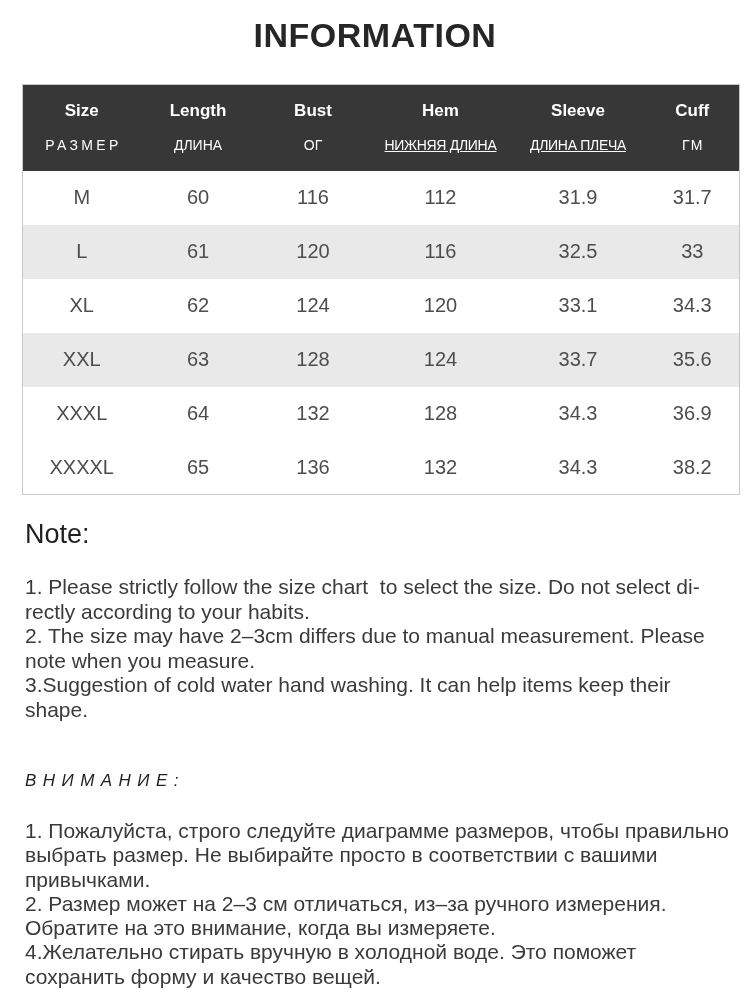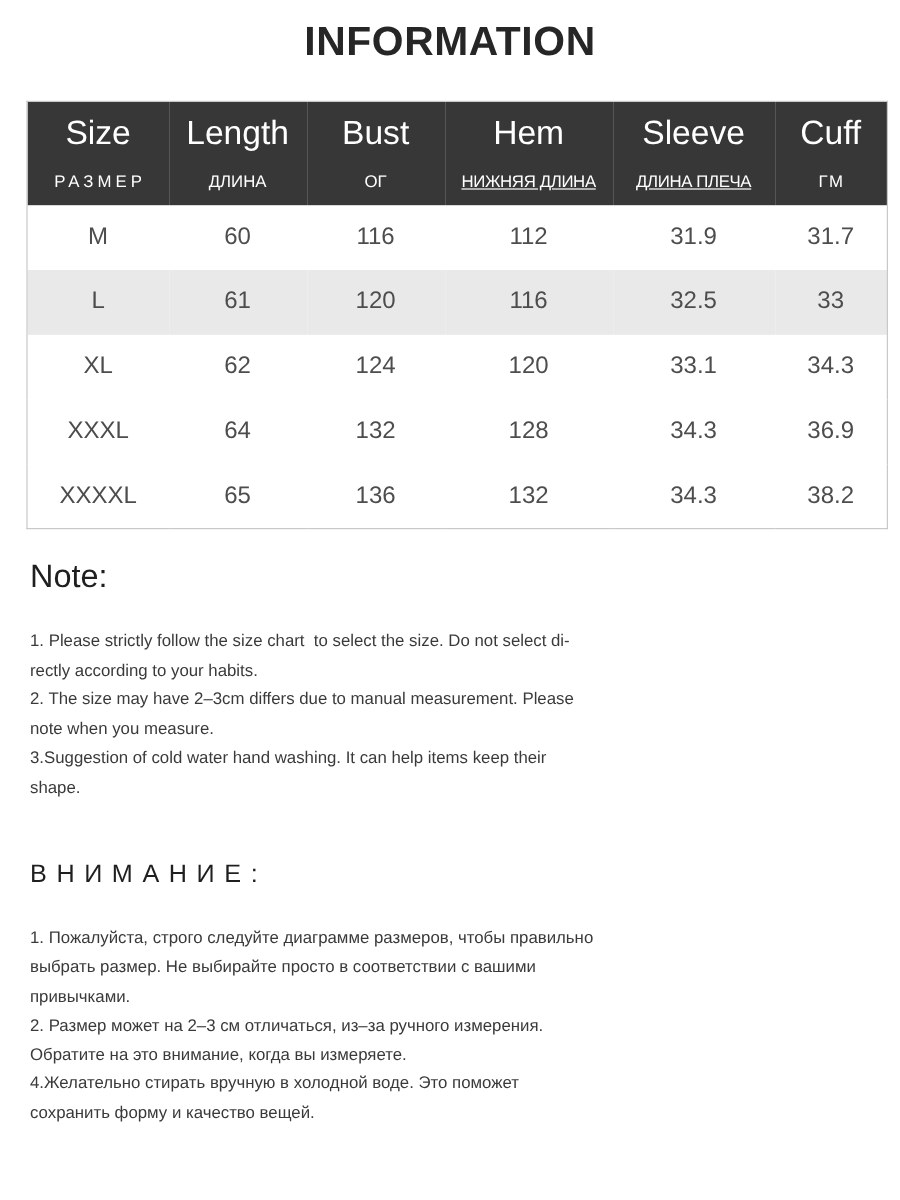--- a/index.html
+++ b/index.html
@@ -41,22 +41,22 @@
   .size-table thead th {
     background: var(--header-bg);
     color: var(--header-text);
     height: 86px;
     vertical-align: middle;
     text-align: center;
     padding: 0;
     border: none;
   }
   .hdr-en {
-    font-size: 28px;
-    font-weight: 400;
+    font-size: 17px;
+    font-weight: 700;
     line-height: 1.1;
   }
   .hdr-ru {
     font-size: 14px;
     font-weight: 400;
     margin-top: 16px;
   }
   .ru-wide  { letter-spacing: 0.24em; text-indent: 0.24em; }
   .ru-med   { letter-spacing: 0.10em; text-indent: 0.10em; }
   .ru-tight { letter-spacing: -0.3px; text-decoration: underline; }
@@ -72,31 +72,32 @@
   .size-table tbody tr.alt { background: var(--alt-row-bg); }
 
   .note-heading {
     margin: 24px 0 0 25px;
     font-size: 27px;
     color: var(--heading-text);
   }
   .text-block {
     margin: 25px 0 0 25px;
     width: 706px;
-    font-size: 14px;
+    font-size: 21px;
     line-height: 24.5px;
     color: var(--body-text);
   }
   .text-block .line { white-space: pre-wrap; }
 
   .attention-heading {
     margin: 49px 0 0 25px;
-    font-size: 21px;
+    font-size: 17px;
     letter-spacing: 0.38em;
     color: var(--heading-text);
+    font-style: italic;
   }
   .attention-body { line-height: 24.3px; margin-top: 28px; }
 </style>
 </head>
 <body>
 
 <div class="page">
 
   <h1 class="title">INFORMATION</h1>
 
@@ -155,20 +156,28 @@
         <td>33</td>
       </tr>
       <tr>
         <td>XL</td>
         <td>62</td>
         <td>124</td>
         <td>120</td>
         <td>33.1</td>
         <td>34.3</td>
       </tr>
+      <tr class="alt">
+        <td>XXL</td>
+        <td>63</td>
+        <td>128</td>
+        <td>124</td>
+        <td>33.7</td>
+        <td>35.6</td>
+      </tr>
       <tr>
         <td>XXXL</td>
         <td>64</td>
         <td>132</td>
         <td>128</td>
         <td>34.3</td>
         <td>36.9</td>
       </tr>
       <tr>
         <td>XXXXL</td>

